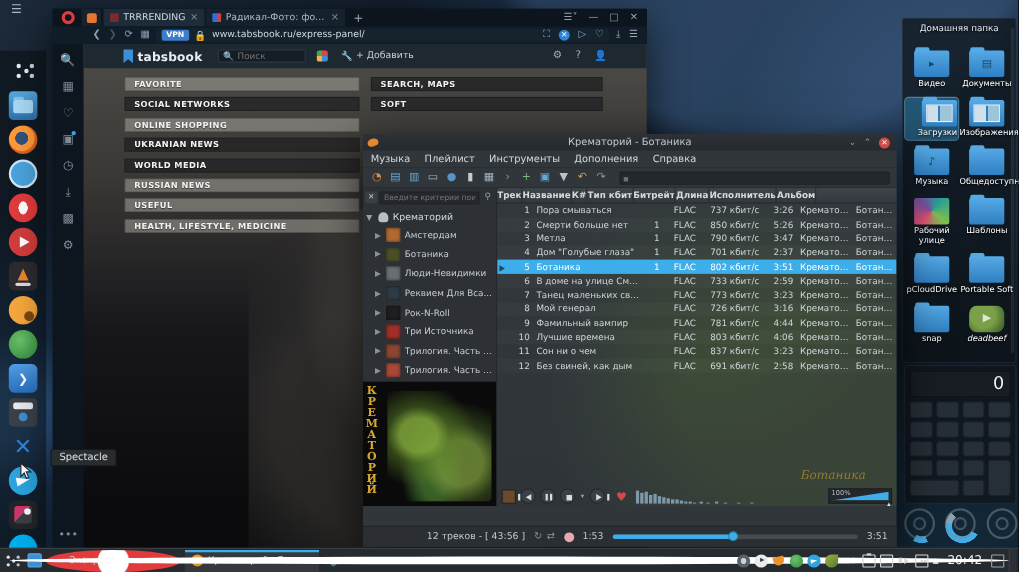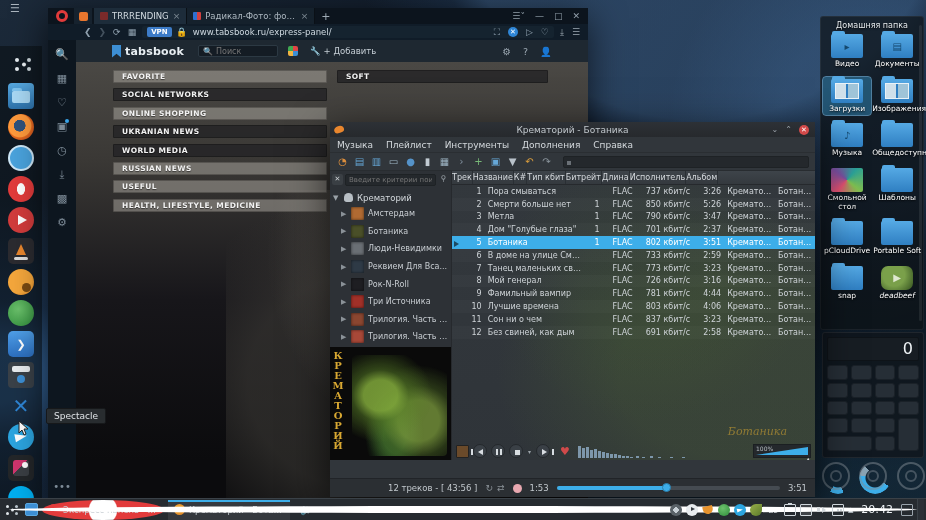--- a/index.html
+++ b/index.html
@@ -135,21 +135,21 @@
   .cover .fig{position:absolute;left:22px;top:8px;right:4px;bottom:4px;background:
      radial-gradient(ellipse at 30% 40%, rgba(130,170,60,.85) 0 18%, rgba(90,130,40,.5) 30%, transparent 55%),
      radial-gradient(ellipse at 70% 65%, rgba(120,150,60,.8) 0 22%, rgba(80,110,40,.45) 38%, transparent 60%),
      radial-gradient(ellipse at 45% 80%, rgba(60,120,50,.7) 0 15%, transparent 40%);border-radius:4px;}
   .pright{flex:1;position:relative;background:linear-gradient(#33383d,#2f3439);overflow:hidden;}
   .prart{position:absolute;inset:0;background:
      radial-gradient(ellipse at 80% 70%, rgba(90,120,50,.22) 0 30%, transparent 60%),
      radial-gradient(ellipse at 55% 40%, rgba(70,100,45,.15) 0 25%, transparent 55%);}
   .wmark{position:absolute;right:28px;bottom:22px;color:rgba(216,168,50,.55);font-family:"DejaVu Serif",serif;font-style:italic;font-size:11px;}
   .thead{position:relative;display:flex;height:14px;background:linear-gradient(#3e444a,#34393e);border-bottom:1px solid #26292d;}
-  .th{display:flex;align-items:center;justify-content:center;font-size:8px;color:#d6dade;border-right:1px solid #2a2f34;overflow:hidden;white-space:nowrap;}
+  .th{display:flex;align-items:center;justify-content:center;font-size:8px;color:#d6dade;border-right:1px solid #2a2f34;overflow:hidden;white-space:nowrap;font-weight:bold;}
   .c0{width:9%;}.c1{width:28%;}.c2{width:4.5%;}.c3{width:11%;}.c4{width:14%;}.c5{width:8.5%;}.c6{width:14%;}.c7{width:11%;}
   .trows{position:relative;}
   .trow{display:flex;height:12.8px;align-items:center;font-size:8px;color:#cfd4d8;}
   .trow.odd{background:rgba(255,255,255,.025);}
   .trow.playing{background:#3daee9;color:#fff;}
   .tc{padding:0 3px;white-space:nowrap;overflow:hidden;text-overflow:ellipsis;position:relative;}
   .tc.c0{text-align:right;}
   .tc.c2,.tc.c5{text-align:right;}
   .tc.c3,.tc.c4{text-align:center;}
   .pmark{display:none;}
@@ -175,24 +175,24 @@
   .pstatus .cnt{margin-left:58px;}
   .lsic{margin-left:8px;display:flex;gap:4px;color:#8a9197;font-size:9px;}
   .pinkdot{width:9px;height:9px;border-radius:50%;background:#e8a8b0;margin-left:8px;}
   .seek{flex:1;height:4px;background:#454b51;border-radius:2px;margin:0 8px;position:relative;}
   .seek .fill{position:absolute;left:0;top:0;bottom:0;width:49%;background:#3daee9;border-radius:2px;}
   .seek .knob{position:absolute;left:49%;top:-3px;width:9px;height:9px;border-radius:50%;background:#3daee9;border:1px solid #2a80ad;margin-left:-4px;}
   .ptime{padding-right:8px;}
 
   
   .fview{left:820px;top:16px;width:104px;height:314px;background:rgba(14,19,24,.72);border:1px solid rgba(255,255,255,.06);border-radius:3px;z-index:4;padding:4px 2px;}
-  .fvtitle{text-align:center;color:#e6ebef;font-size:8px;margin-bottom:2px;text-shadow:0 1px 2px #000;}
+  .fvtitle{text-align:center;color:#e6ebef;font-size:8px;margin-bottom:14px;text-shadow:0 1px 2px #000;}
   .fgrid{display:grid;grid-template-columns:1fr 1fr;row-gap:6px;}
   .fitem{display:flex;flex-direction:column;align-items:center;padding:2px 1px;border-radius:3px;}
-  .fitem.selected{background:rgba(61,174,233,.38);outline:1px solid rgba(130,205,255,.55);}
+  .fitem.selected{background:rgba(61,174,233,.38);outline:1px solid rgba(130,205,255,.55);align-items:flex-end;}
   .ficon{width:32px;height:24px;background:linear-gradient(#55a9e4,#2f7fc2);border-radius:2px;position:relative;}
   .ficon::before{content:"";position:absolute;top:-3px;left:1px;width:13px;height:4px;background:#55a9e4;border-radius:2px 2px 0 0;}
   .f-emblem{position:absolute;inset:0;display:flex;align-items:center;justify-content:center;color:#14486e;font-size:10px;}
   .fitem.preview .ficon::after{content:"";position:absolute;left:4px;top:4px;right:4px;bottom:4px;background:linear-gradient(90deg,#cfe0ea 0 46%,#2f7fc2 46% 54%,#9fc4d8 54%);border:1px solid #e8f2f8;}
   .fitem.desk .ficon{background:conic-gradient(from 40deg,#2aa198,#7fbf4f,#e05070,#7a4fa0,#2aa198);}
   .fitem.desk .ficon::before{display:none;}
   .fitem.app .ficon{background:radial-gradient(circle at 40% 38%,#7aa04a 0 45%,#33501f 100%);border-radius:7px;}
   .fitem.app .ficon::before{display:none;}
   .fitem.app .f-emblem{color:#dfe8d0;}
   .flabel{margin-top:2px;color:#fff;font-size:7.5px;line-height:1.15;text-align:center;text-shadow:0 1px 2px #000;max-width:50px;}
@@ -370,20 +370,21 @@
             <div class="cat i1 odd">SOCIAL NETWORKS</div>
             <div class="cat i2">ONLINE SHOPPING</div>
             <div class="cat i3 odd">UKRANIAN NEWS</div>
             <div class="cat i5 odd">WORLD MEDIA</div>
             <div class="cat i4">RUSSIAN NEWS</div>
             <div class="cat i6">USEFUL</div>
             <div class="cat i8">HEALTH, LIFESTYLE, MEDICINE</div>
           </div>
         <div class="cats catsR">
 
+        <div class="cat i0">SEARCH, MAPS</div>
             <div class="cat i2">SOFT</div>
           </div>
       </div>
     </div>
   </div>
 
   <div class="abs pwin">
     <div class="ptitle">
       <span class="ticon"></span>
       <span class="tt">Крематорий - Ботаника</span>
@@ -726,21 +727,21 @@
         <div class="fitem i5 odd">
         <span class="ficon">
             <span class="f-emblem"></span>
           </span>
         <span class="flabel">Общедоступные</span>
       </div>
         <div class="fitem i6 desk">
         <span class="ficon">
             <span class="f-emblem"></span>
           </span>
-        <span class="flabel">Смольной стол</span>
+        <span class="flabel">Рабочий улице</span>
       </div>
         <div class="fitem i7 odd">
         <span class="ficon">
             <span class="f-emblem"></span>
           </span>
         <span class="flabel">Шаблоны</span>
       </div>
         <div class="fitem i8">
         <span class="ficon">
             <span class="f-emblem"></span>

